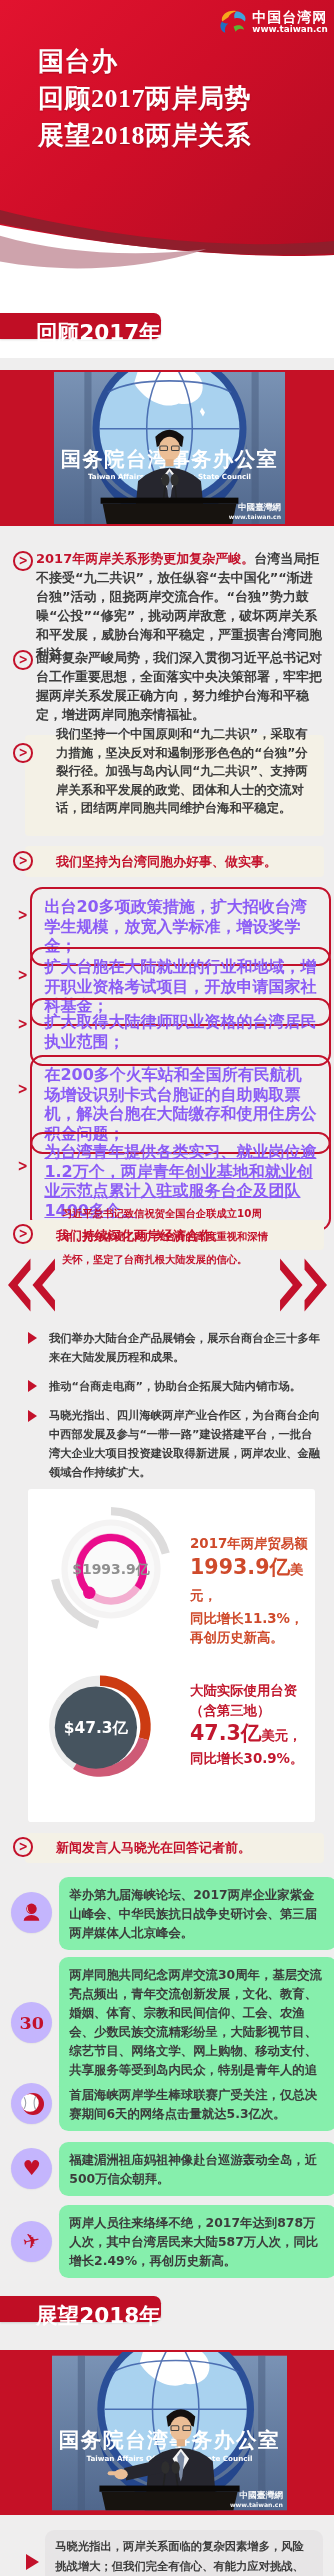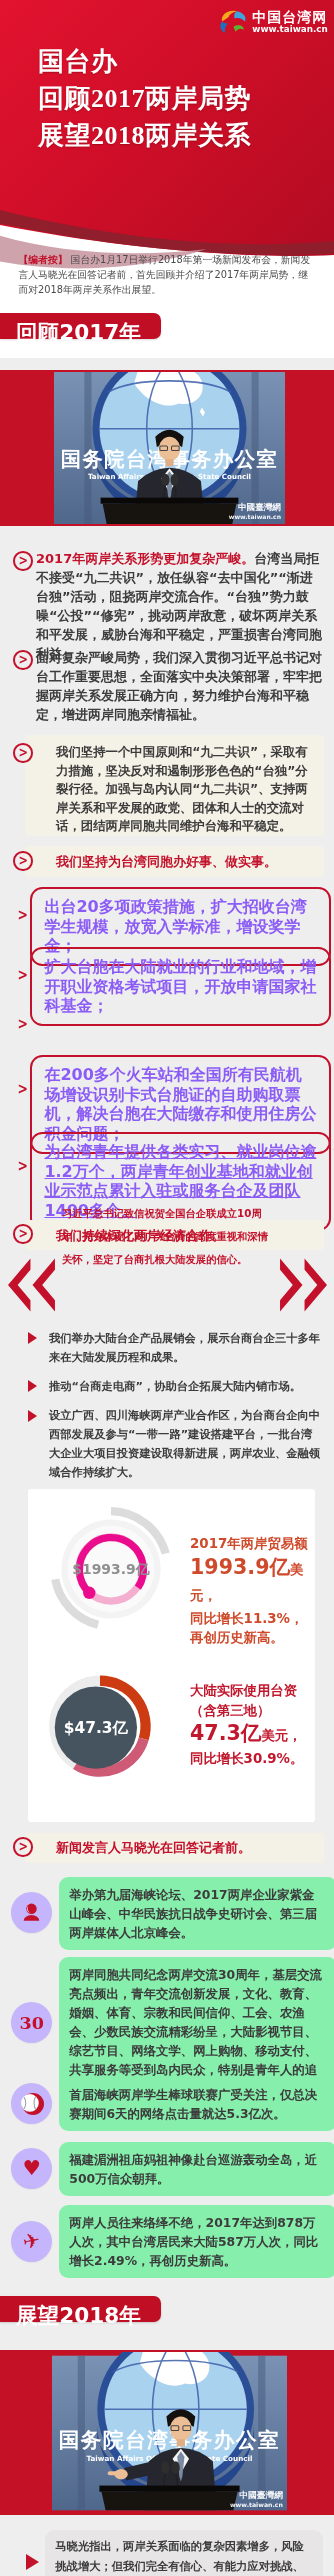--- a/index.html
+++ b/index.html
@@ -20,21 +20,21 @@
          line-height:37px;text-shadow:0 1px 1.5px rgba(80,0,10,.35);letter-spacing:0.5px;font-family:Liberation Serif, serif;}
 
   
   .note{position:absolute;top:252px;left:18.5px;width:299px;font-size:9.8px;line-height:15px;
         color:#4a4a4a;z-index:5;}
   .note .tag{color:#c3112b;font-weight:bold;}
 
   
   .sec-box{position:absolute;left:0;width:161px;height:26px;background:#c00e25;
            border-radius:0 7.2px 7.2px 0;color:#fff;font-size:21.6px;font-weight:bold;
-           line-height:39px;padding-left:16px;box-sizing:border-box;box-shadow:0 1px 2.1px rgba(0,0,0,.15);}
+           line-height:39px;padding-left:36px;box-sizing:border-box;box-shadow:0 1px 2.1px rgba(0,0,0,.15);}
 
   
   .photo-band{position:absolute;left:0;width:335px;background:#c51126;}
   .photo{position:absolute;left:52px;top:1.5px;}
 
   
   .bullet-ico{position:absolute;width:19.6px;height:19.6px;border:2.1px solid #c3112b;border-radius:50%;
               box-sizing:border-box;display:flex;align-items:center;justify-content:center;
               color:#c3112b;font-weight:900;font-size:11.3px;background:transparent;}
   .bullet-ico span{transform:scaleY(1.25);}
@@ -102,24 +102,20 @@
       <span class="brand-url">www.taiwan.cn</span>
     </div>
   </div>
 
   <div class="title">
     <div>国台办</div>
     <div>回顾2017两岸局势</div>
     <div>展望2018两岸关系</div>
   </div>
 
-  <div class="note">
-    <span class="tag">【编者按】</span>
-    <span>国台办1月17日举行2018年第一场新闻发布会，新闻发言人马晓光在回答记者前，首先回顾并介绍了2017年两岸局势，继而对2018年两岸关系作出展望。</span>
-  </div>
 
   <div class="sec-box" style="top:313px;">回顾2017年</div>
 
   <div class="photo-band" style="top:370px;height:156px;">
     <svg class="photo" width="235" height="152" viewBox="0 0 456 300">
       <defs>
         <linearGradient id="curt1" x1="0" y1="0" x2="0" y2="1">
           <stop offset="0" stop-color="#7a93b5"></stop>
             <stop offset="1" stop-color="#50678c"></stop>
         </linearGradient>
@@ -174,35 +170,36 @@
 
   <div class="bullet-ico" style="top:650px;left:13.4px;">
       <span>&gt;</span>
     </div>
   <div class="btxt" style="top:648px;">面对复杂严峻局势，我们深入贯彻习近平总书记对台工作重要思想，全面落实中央决策部署，牢牢把握两岸关系发展正确方向，努力维护台海和平稳定，增进两岸同胞亲情福祉。</div>
 
   <div class="cream" style="top:735px;height:101px;"></div>
   <div class="bullet-ico" style="top:743px;left:13.4px;">
       <span>&gt;</span>
     </div>
-  <div class="cream-txt" style="top:743px;">我们坚持一个中国原则和“九二共识”，采取有力措施，坚决反对和遏制形形色色的“台独”分裂行径。加强与岛内认同“九二共识”、支持两岸关系和平发展的政党、团体和人士的交流对话，团结两岸同胞共同维护台海和平稳定。</div>
+  <div class="cream-txt" style="top:725px;">我们坚持一个中国原则和“九二共识”，采取有力措施，坚决反对和遏制形形色色的“台独”分裂行径。加强与岛内认同“九二共识”、支持两岸关系和平发展的政党、团体和人士的交流对话，团结两岸同胞共同维护台海和平稳定。</div>
 
   <div class="cream" style="top:846px;height:31px;"></div>
   <div class="bullet-ico" style="top:851px;left:13.4px;">
       <span>&gt;</span>
     </div>
   <div class="red-line" style="top:853px;">我们坚持为台湾同胞办好事、做实事。</div>
 
   <span class="pmark" style="top:907px;">&gt;</span>
   <div class="pbox" style="top:887px;">出台20多项政策措施，扩大招收台湾学生规模，放宽入学标准，增设奖学金；</div>
 
   <span class="pmark" style="top:967px;">&gt;</span>
   <div class="pbox" style="top:947px;">扩大台胞在大陆就业的行业和地域，增开职业资格考试项目，开放申请国家社科基金；</div>
 
   <span class="pmark" style="top:1016px;">&gt;</span>
+  <div class="pbox" style="top:998px;padding-top:12.4px;padding-bottom:12.4px;">扩大取得大陆律师职业资格的台湾居民执业范围；</div>
 
   <span class="pmark" style="top:1081px;">&gt;</span>
   <div class="pbox" style="top:1055px;">在200多个火车站和全国所有民航机场增设识别卡式台胞证的自助购取票机，解决台胞在大陆缴存和使用住房公积金问题；</div>
 
   <span class="pmark" style="top:1158px;">&gt;</span>
   <div class="pbox" style="top:1132px;text-decoration:underline;">为台湾青年提供各类实习、就业岗位逾1.2万个，两岸青年创业基地和就业创业示范点累计入驻或服务台企及团队1400多个。</div>
 
   <div class="cream" style="top:1220px;height:30px;"></div>
   <div class="bullet-ico" style="top:1224px;left:13.4px;">
       <span>&gt;</span>
@@ -219,21 +216,21 @@
     <path d="M4,0 L48,52 L4,104 L4,82 L29,52 L4,22 Z" fill="#c3112b"></path>
   </svg>
 
   <div class="tri" style="top:1332px;left:28px;"></div>
   <div class="etxt" style="top:1329px;">我们举办大陆台企产品展销会，展示台商台企三十多年来在大陆发展历程和成果。</div>
 
   <div class="tri" style="top:1380px;left:28px;"></div>
   <div class="etxt" style="top:1377px;">推动“台商走电商”，协助台企拓展大陆内销市场。</div>
 
   <div class="tri" style="top:1410px;left:28px;"></div>
-  <div class="etxt" style="top:1406px;">设立广西、四川海峡两岸产业合作区，为台商台企向中西部发展及参与“一带一路”建设搭建平台，一批台湾大企业大项目投资建设取得新进展，两岸农业、金融领域合作持续扩大。</div>
+  <div class="etxt" style="top:1406px;">马晓光指出、四川海峡两岸产业合作区，为台商台企向中西部发展及参与“一带一路”建设搭建平台，一批台湾大企业大项目投资建设取得新进展，两岸农业、金融领域合作持续扩大。</div>
 
   <div class="card"></div>
 
   <svg class="abs" style="top:1507px;left:49px;" width="124" height="124" viewBox="0 0 240 240">
     <g fill="none">
       <path d="M120,8 A112,112 0 0 1 226,90" stroke="#dddcdc" stroke-width="16"></path>
       <path d="M12,140 A112,112 0 0 0 95,228" stroke="#dddcdc" stroke-width="16"></path>
       <circle cx="120" cy="120" r="96" fill="#f4f3f3"></circle>
       <circle cx="120" cy="120" r="84" fill="#fafafa"></circle>
       <circle cx="120" cy="120" r="62" stroke="#f3aed0" stroke-width="14"></circle>

